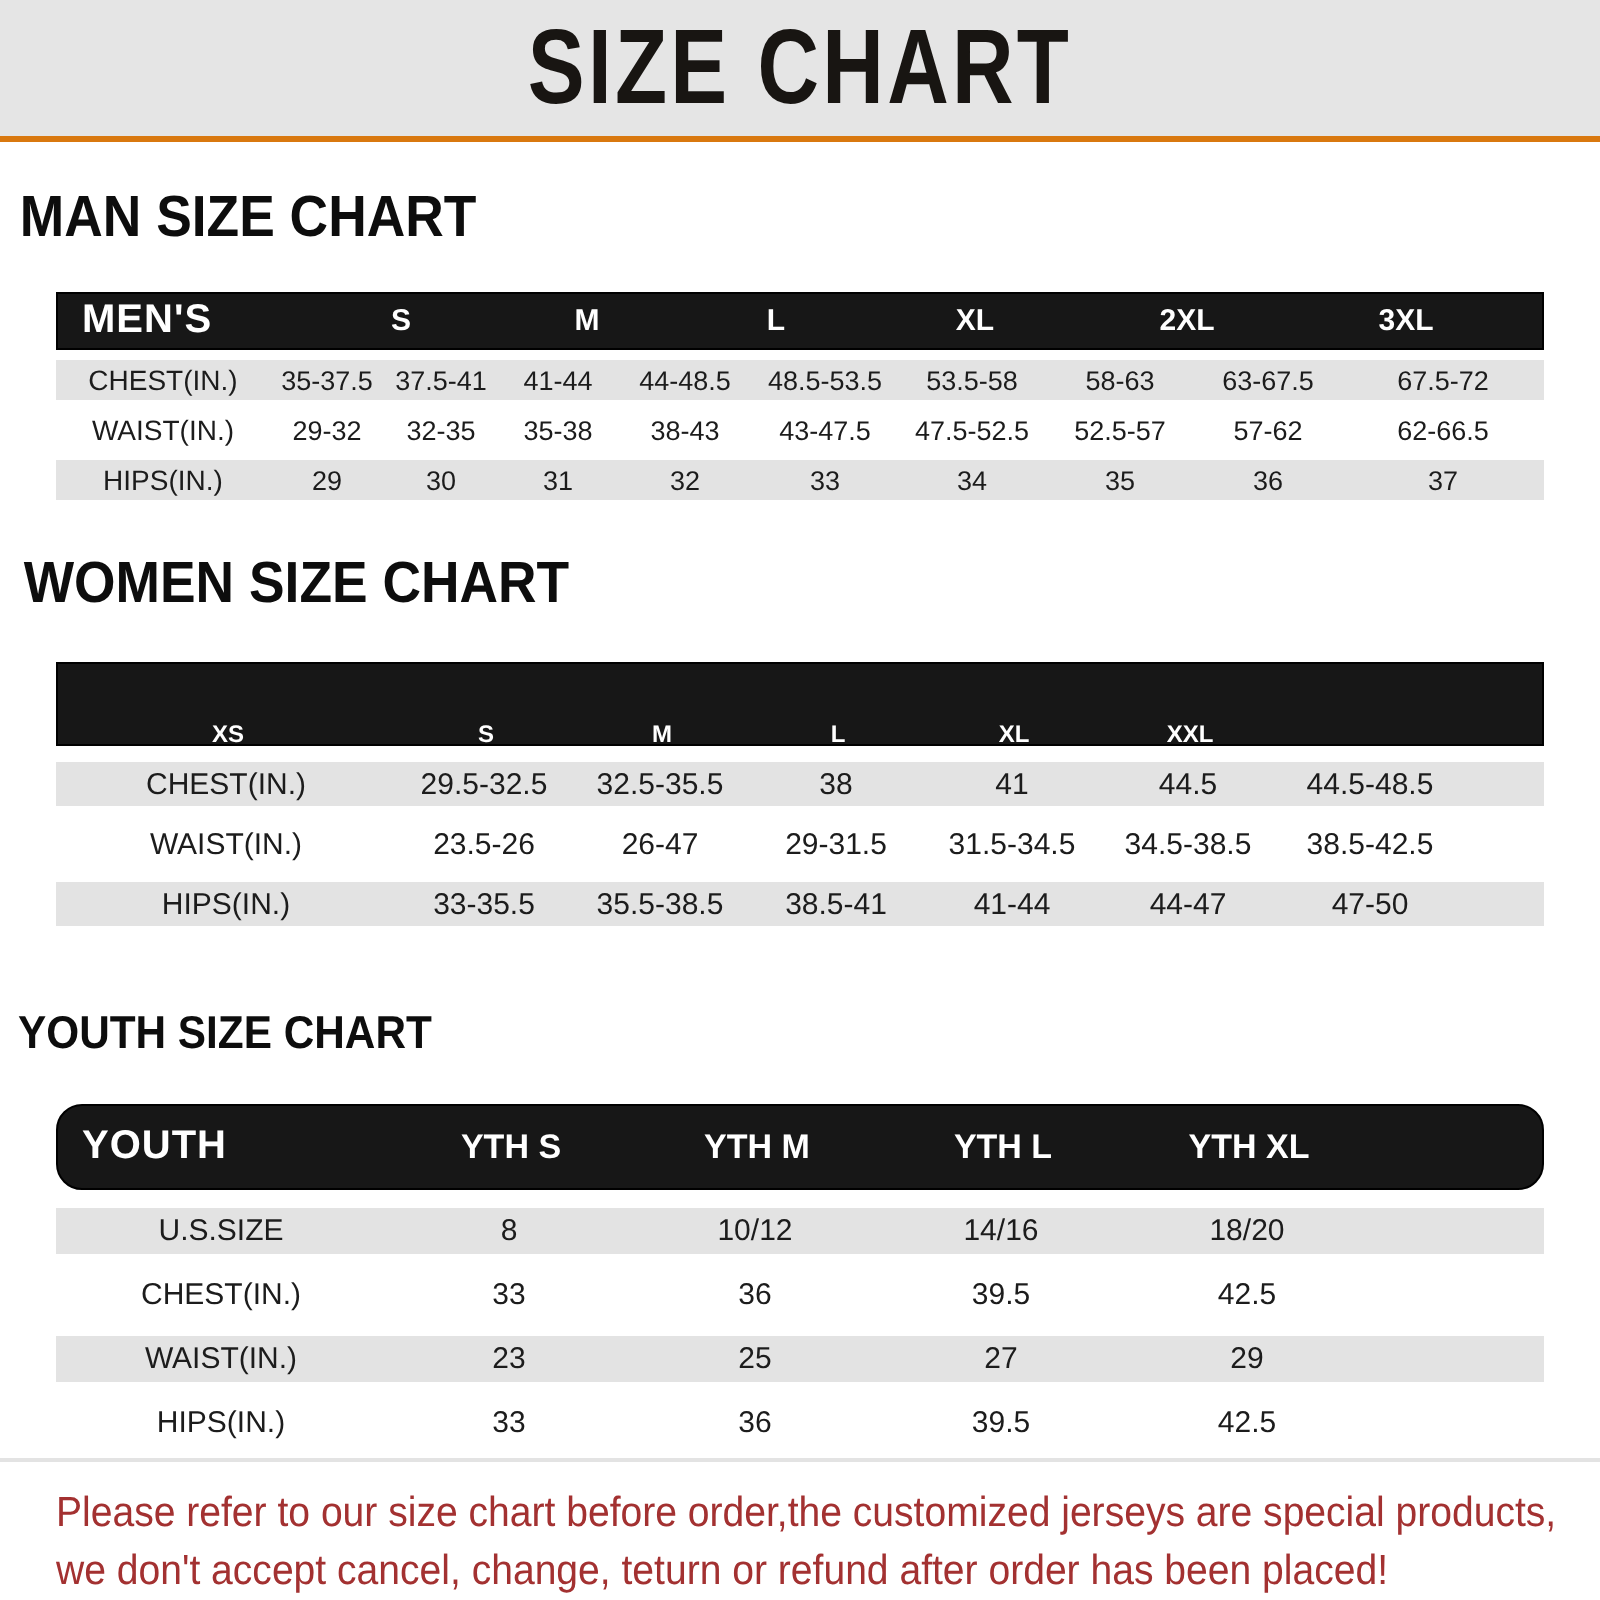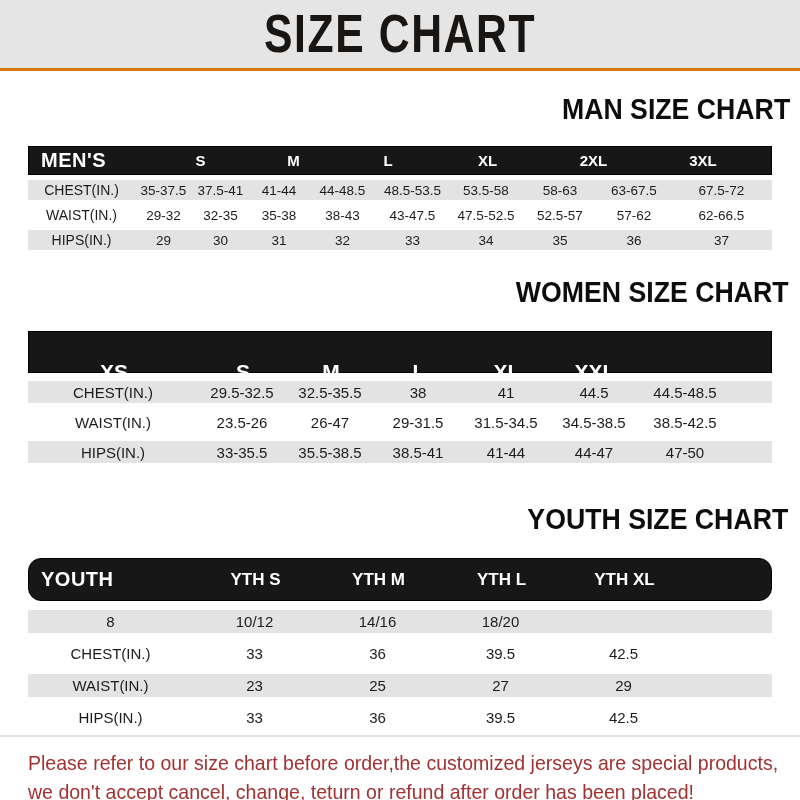--- a/index.html
+++ b/index.html
@@ -28,34 +28,34 @@
     font-size: 52px;
     font-weight: 800;
     color: #181512;
     letter-spacing: 2px;
     transform: scale(0.82, 1.02);
     white-space: nowrap;
   }
 
   
   .section-heading {
-    text-align: right;
+    text-align: left;
     margin: 0;
     font-weight: 800;
     color: #0d0d0d;
   }
   .section-heading .squeeze {
     display: inline-block;
     transform: scaleX(0.92);
     letter-spacing: 0px;
     white-space: nowrap;
   }
   #man-heading   { margin-top: 22px; margin-bottom: 20px; font-size: 29px; }
   #women-heading { margin-top: 26px; margin-bottom: 22px; font-size: 29px; }
-  #youth-heading { margin-top: 40px; margin-bottom: 22px; font-size: 29px; }
+  #youth-heading { margin-top: 40px; margin-bottom: 22px; font-size: 23px; }
 
   
   .size-table {
     width: 744px;
     margin: 0 auto;
   }
   .hdr-row {
     background: #171717;
     color: #ffffff;
     display: grid;
@@ -98,21 +98,21 @@
   .men .hdr-row { height: 29px; gap: 36px; }
   .men .hdr-cell { font-size: 15px; }
   .men .data-row { height: 20px; margin-top: 5px; font-size: 13.5px; }
   .men .row-label { font-size: 14px; }
 
   
   .women .hdr-row, .women .data-row {
     grid-template-columns: 170px 88px 88px 88px 88px 88px 94px 1fr;
   }
   .women .hdr-row { height: 42px; }
-  .women .hdr-cell { font-size: 21px; margin-top: 28px; }
+  .women .hdr-cell { font-size: 12px; margin-top: 28px; }
   .women .data-row { height: 22px; margin-top: 8px; font-size: 15px; }
   .women .row-label { font-size: 15px; }
 
   
   .youth .hdr-row, .youth .data-row {
     grid-template-columns: 165px 123px 123px 123px 123px 1fr;
   }
   .youth .hdr-row { height: 43px; border-radius: 13px; }
   .youth .hdr-cell { font-size: 17px; }
   .youth .data-row { height: 23px; margin-top: 9px; font-size: 15px; }
@@ -238,20 +238,21 @@
 
 <div class="size-table youth">
   <div class="hdr-row">
     <div class="hdr-label">YOUTH</div>
     <div class="hdr-cell">YTH S</div>
     <div class="hdr-cell">YTH M</div>
     <div class="hdr-cell">YTH L</div>
     <div class="hdr-cell">YTH XL</div>
   </div>
   <div class="data-row alt">
+    <div class="row-label">U.S.SIZE</div>
     <div class="cell">8</div>
     <div class="cell">10/12</div>
     <div class="cell">14/16</div>
     <div class="cell">18/20</div>
   </div>
   <div class="data-row">
     <div class="row-label">CHEST(IN.)</div>
     <div class="cell">33</div>
     <div class="cell">36</div>
     <div class="cell">39.5</div>

